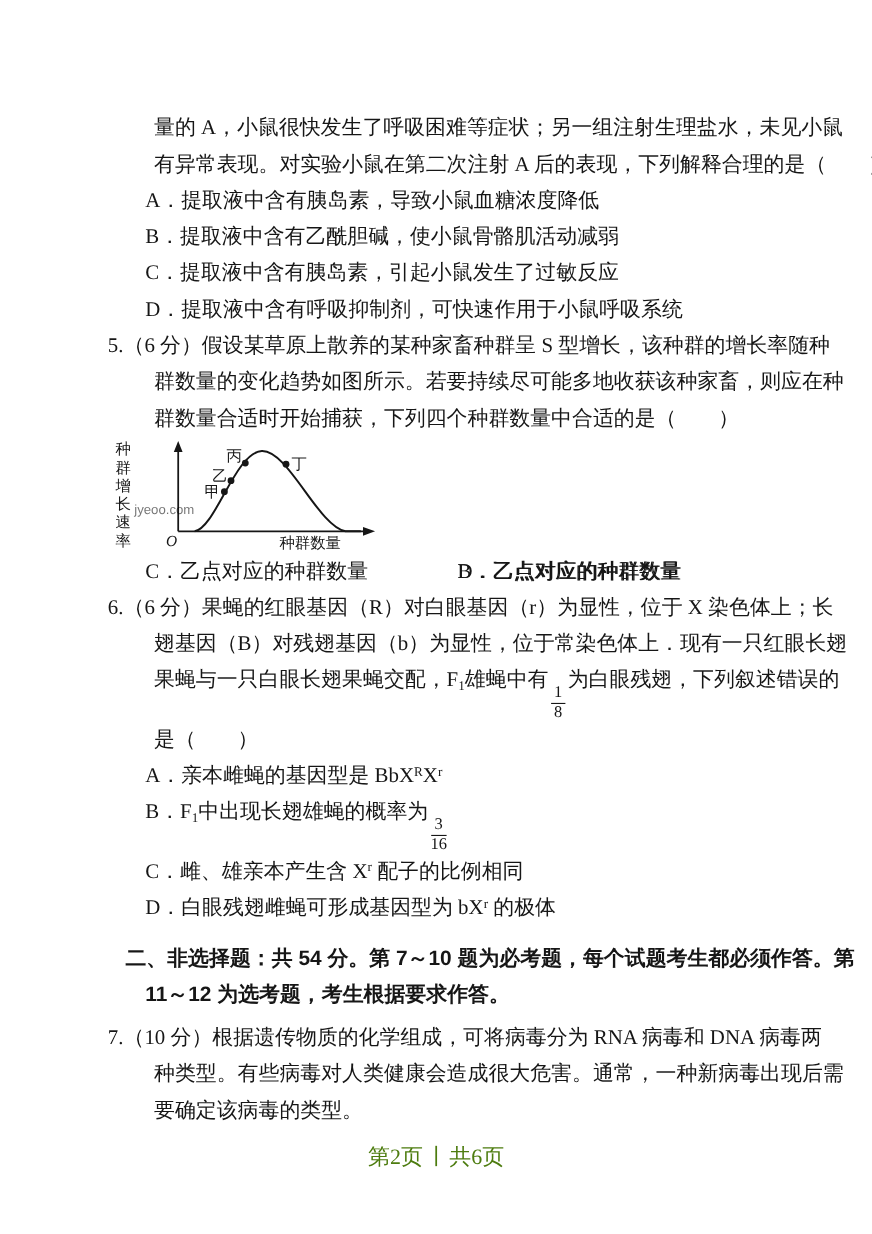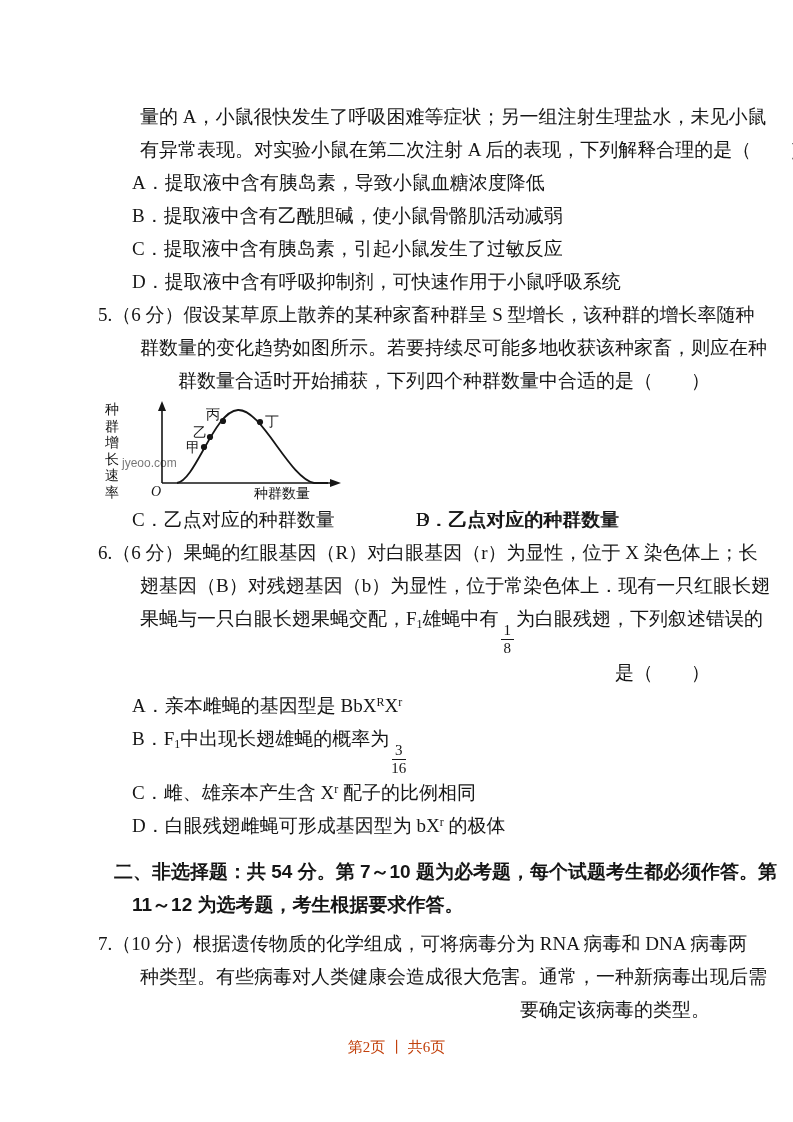--- a/index.html
+++ b/index.html
@@ -9,21 +9,21 @@
     background:#ffffff;
     overflow:hidden;
     color:#161616;
     font-family:"Liberation Serif","DejaVu Serif",serif;
   }
   .content{
     position:absolute;left:98px;top:100px;width:612px;
     font-size:19px;line-height:33px;
   }
   .line{white-space:nowrap;}
-  .wrap{padding-left:42px;text-align:right;}
+  .wrap{padding-left:42px;}
   .opt{padding-left:34px;}
   .two-col{position:relative;padding-left:34px;}
   .col-b{position:absolute;left:318px;top:0;}
   .frac{
     display:inline-flex;flex-direction:column;align-items:center;
     vertical-align:-10px;line-height:1.1;font-size:15px;margin:0 2px;
   }
   .frac .num{border-bottom:1.3px solid #161616;padding:0 3px;}
   sup{font-size:12px;line-height:0;vertical-align:6px;}
   sub{font-size:12px;line-height:0;vertical-align:-3px;}
@@ -45,21 +45,21 @@
   }
   .section{
     font-family:"Liberation Sans","DejaVu Sans",sans-serif;
     font-weight:bold;margin-top:13px;
   }
   .sec0{padding-left:16px;text-align:center;}
   .sec1{padding-left:34px;}
   .q7block{margin-top:6px;}
   .footer{
     position:absolute;left:0;right:0;top:1038px;
-    text-align:center;font-size:15px;color:#c2410c;
+    text-align:center;font-size:20px;color:#4d7c0f;
   }
   .sep{padding:0 9px;}
 </style>
 </head>
 <body>
 
 <div class="page">
   <div class="content">
 
     <div>

